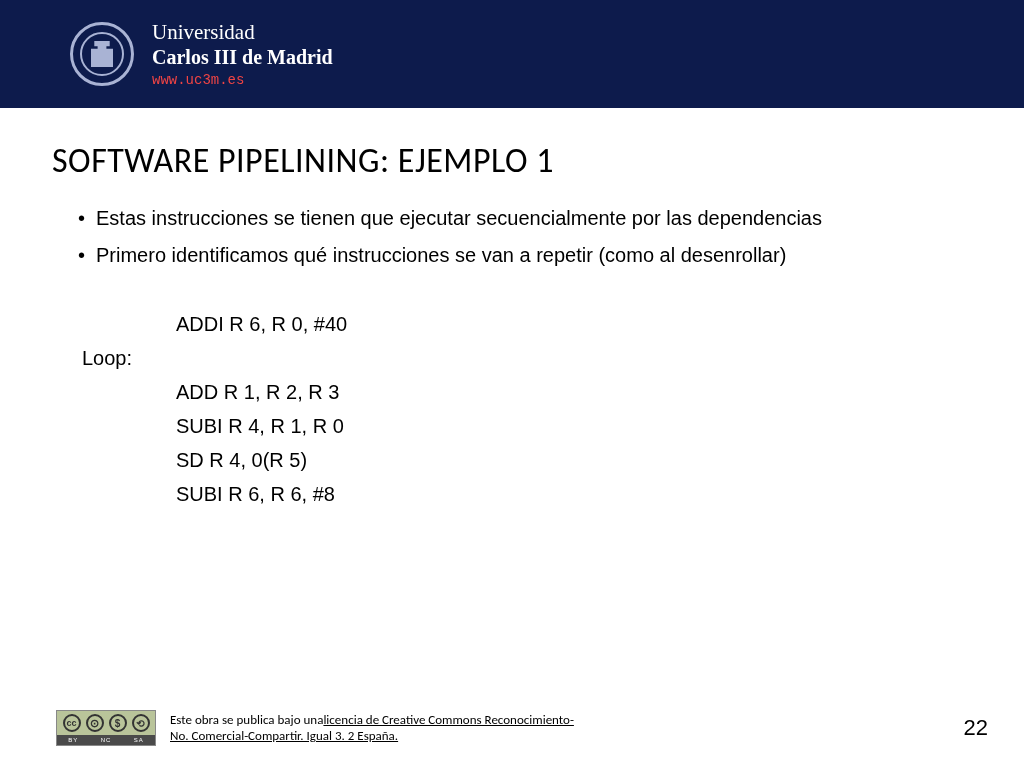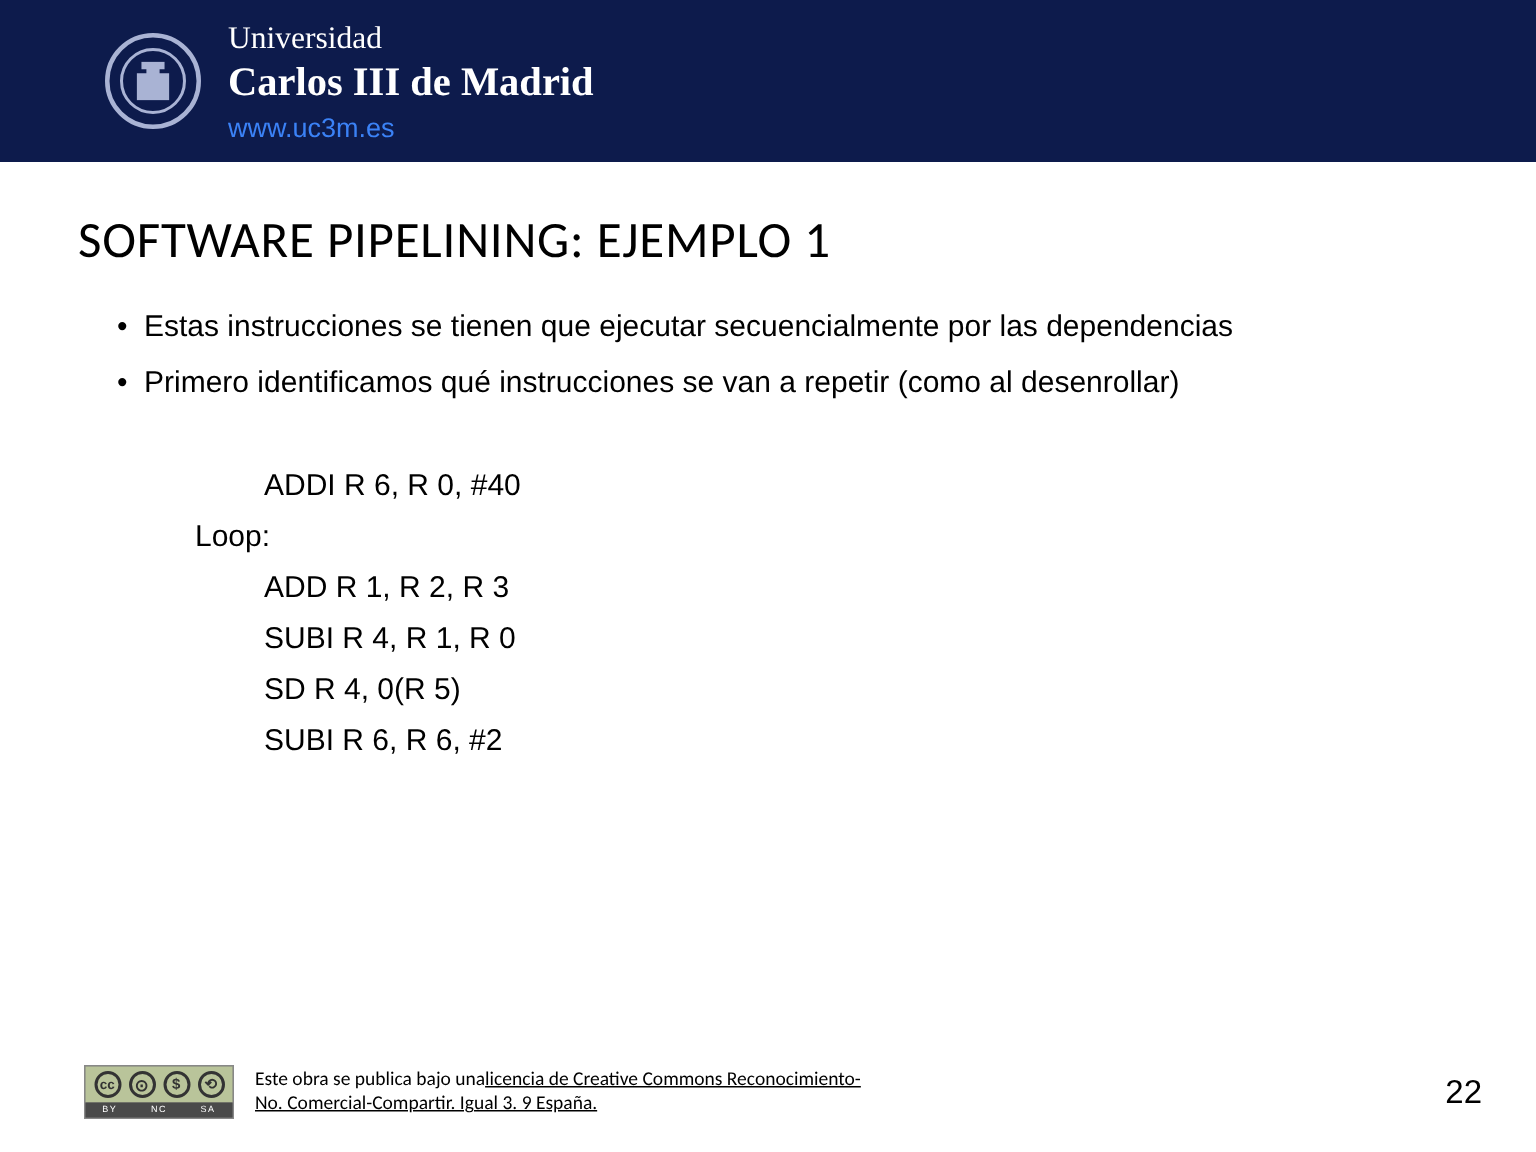--- a/index.html
+++ b/index.html
@@ -41,22 +41,22 @@
     justify-content: center;
   }
   .seal-icon {
     width: 22px;
     height: 26px;
     background: #a9b3d4;
     clip-path: polygon(15% 0, 85% 0, 85% 20%, 70% 20%, 70% 30%, 100% 30%, 100% 100%, 0 100%, 0 30%, 30% 30%, 30% 20%, 15% 20%);
   }
   .uni-text { color: #fff; line-height: 1.25; }
   .uni-line1 { font-size: 21px; font-family: Georgia, 'Times New Roman', serif; }
-  .uni-line2 { font-size: 27px; font-weight: bold; font-family: Georgia, 'Times New Roman', serif; }
-  .uni-url { font-size: 18px; color: #3b82f6; font-family: Liberation Sans, sans-serif; margin-top: 2px; }
+  .uni-line2 { font-size: 20px; font-weight: bold; font-family: Georgia, 'Times New Roman', serif; }
+  .uni-url { font-size: 14px; color: #ef4444; font-family: Liberation Mono, monospace; margin-top: 2px; }
   .content {
     padding: 32px 52px 0 52px;
   }
   .title {
     font-size: 34px;
     font-weight: 400;
     letter-spacing: 0.5px;
     margin-bottom: 26px;
     font-family: Calibri, Arial, sans-serif;
   }
@@ -73,21 +73,21 @@
     left: 0;
     top: 0;
   }
   .code-block {
     margin-top: 40px;
     margin-left: 30px;
     font-size: 20px;
     line-height: 1.7;
   }
   .code-indent1 { padding-left: 94px; }
-  .code-indent0 { padding-left: 0; margin-left: 48px; }
+  .code-indent0 { padding-left: 0; }
   .footer {
     position: absolute;
     bottom: 22px;
     left: 56px;
     right: 36px;
     display: flex;
     align-items: center;
     justify-content: space-between;
   }
   .cc-wrap { display: flex; align-items: center; gap: 14px; }
@@ -157,38 +157,38 @@
     <li>Estas instrucciones se tienen que ejecutar secuencialmente por las dependencias</li>
     <li>Primero identificamos qué instrucciones se van a repetir (como al desenrollar)</li>
   </ul>
 
   <div class="code-block">
     <div class="code-indent1">ADDI R 6, R 0, #40</div>
     <div class="code-indent0">Loop:</div>
     <div class="code-indent1">ADD R 1, R 2, R 3</div>
     <div class="code-indent1">SUBI R 4, R 1, R 0</div>
     <div class="code-indent1">SD R 4, 0(R 5)</div>
-    <div class="code-indent1">SUBI R 6, R 6, #2</div>
+    <div class="code-indent1">SUBI R 6, R 6, #8</div>
   </div>
 </div>
 
 <div class="footer">
   <div class="cc-wrap">
     <div class="cc-badge">
       <div class="cc-top">
         <div class="cc-circle">cc</div>
         <div class="cc-circle" style="font-size:11px;">⊙</div>
         <div class="cc-circle" style="font-size:10px;">$</div>
         <div class="cc-circle" style="font-size:10px;">⟲</div>
       </div>
       <div class="cc-bottom">
         <span>BY</span>
         <span>NC</span>
         <span>SA</span>
       </div>
     </div>
     <div class="license-text">
       <span>Este obra se publica bajo una</span><span class="u">licencia de Creative Commons Reconocimiento-</span><br>
-      <span class="u">No. Comercial-Compartir. Igual 3. 9 España.</span>
+      <span class="u">No. Comercial-Compartir. Igual 3. 2 España.</span>
     </div>
   </div>
   <div class="page-num">22</div>
 </div>
 
 </body></html>

